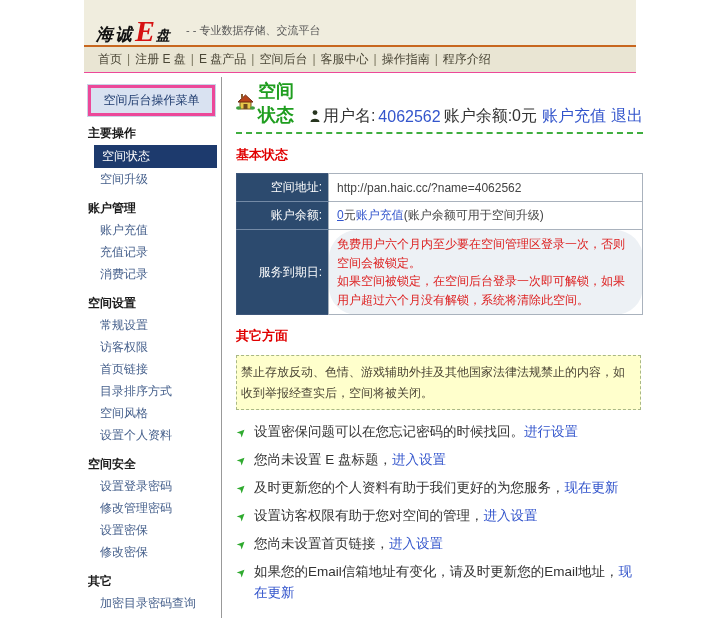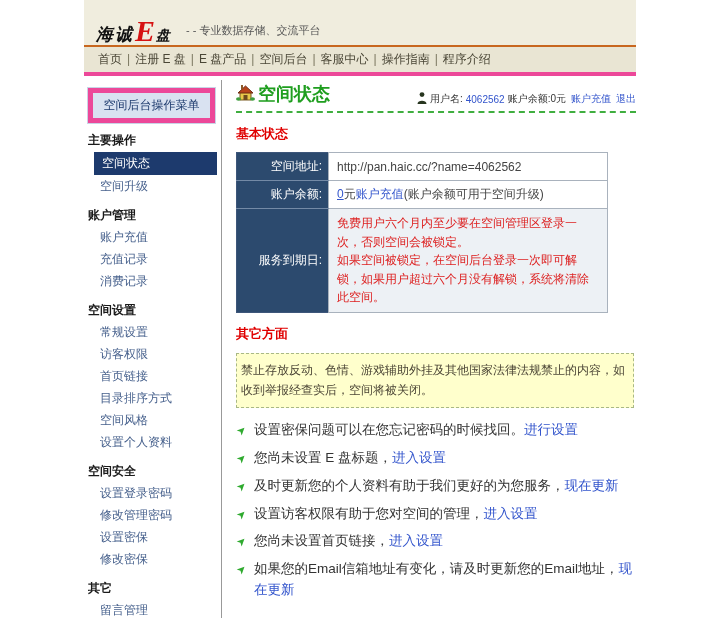--- a/index.html
+++ b/index.html
@@ -33,39 +33,39 @@
   }
   .logo-cn2 {
     font-family:"Liberation Serif", serif;
     font-style:italic; font-weight:bold;
     font-size:14px; color:#111;
   }
   .tagline { font-size:11px; color:#555; margin:18px 0 5px 16px; }
 
   .nav-band {
     background:#e9e5d3;
-    border-bottom:4px solid #ec4899;
+    border-bottom:1px solid #ec4899;
     padding:4px 16px 4px 12px;
     font-size:12px; color:#4a4636;
   }
   .nav-link { cursor:pointer; padding:0 2px; }
   .nav-sep { color:#7a765f; padding:0 3px; }
 
   
   .page-body { display:flex; align-items:stretch; padding-top:4px; min-height:488px; }
 
   
   .sidebar {
     width:138px; flex:0 0 138px;
     border-right:1px solid #999;
     font-size:12px; padding:6px 4px 20px 2px;
   }
   .side-title {
     background:#d9e2f1;
-    border:5px solid #ec4899;
+    border:3px solid #ec4899;
     outline:1px solid #c9d4e6;
     color:#1d3a6d;
     text-align:center;
     padding:4px 0;
     margin:2px 2px 8px 2px;
     cursor:default;
   }
   .side-heading { font-weight:bold; color:#1a1a1a; margin:9px 0 3px 2px; }
   .side-item {
     color:#46608c; padding:2px 0 3px 14px; cursor:pointer;
@@ -79,41 +79,41 @@
   .main { flex:1; padding:2px 0 0 14px; }
 
   .title-row {
     display:flex; justify-content:space-between; align-items:flex-end;
     border-bottom:2px dashed #3fae3f; padding-bottom:5px;
   }
   .page-title { display:flex; align-items:center; }
   .page-title .home-ic { margin-right:3px; }
   .page-title-text { font-size:18px; font-weight:bold; color:#1f9e1f; }
 
-  .userbar { font-size:10px; color:#333; display:flex; align-items:center; white-space:nowrap; }
+  .userbar { font-size:16px; color:#333; display:flex; align-items:center; white-space:nowrap; }
   .userbar .person-ic { margin-right:3px; }
   .ub-val { color:#3355cc; margin:0 3px; }
   .ub-link { color:#3355cc; cursor:pointer; margin-left:5px; }
 
   .red-heading { color:#e00000; font-size:13px; font-weight:bold; margin:12px 0 9px 0; }
 
   
-  .status-table { border-collapse:collapse; width:372px; border:1px solid #3d567a; }
+  .status-table { border-collapse:collapse; width:407px; border:1px solid #3d567a; }
   .status-table td { font-size:12px; vertical-align:middle; }
   .status-table td.lbl {
     background:#2c4a6e; color:#ffffff; text-align:right;
     width:92px; padding:5px 6px; border-bottom:1px solid #748aa6;
     white-space:nowrap;
   }
   .status-table tr:last-child td.lbl { border-bottom:none; }
   .status-table td.val {
     background:#ffffff; color:#444; padding:5px 8px;
     border:1px solid #a9b2bd;
   }
-  .status-table tr.svc td.val { background:#edf1f5; color:#dd2020; line-height:1.55; }
+  .status-table tr.svc td.val { background:#edf1f5; color:#dd2020; line-height:1.55;border-radius:28px; }
   .tbl-link { color:#3355cc; cursor:pointer; }
   .tbl-underline { text-decoration:underline; }
 
   
   .notice-box {
     background:#ffffcc;
     border:1px dashed #a9b885;
     padding:6px 4px;
     font-size:12px; color:#4c4636;
     line-height:1.7;
@@ -168,20 +168,21 @@
           <div class="side-item">首页链接</div>
           <div class="side-item">目录排序方式</div>
           <div class="side-item">空间风格</div>
           <div class="side-item">设置个人资料</div>
           <div class="side-heading">空间安全</div>
           <div class="side-item">设置登录密码</div>
           <div class="side-item">修改管理密码</div>
           <div class="side-item">设置密保</div>
           <div class="side-item">修改密保</div>
           <div class="side-heading">其它</div>
+          <div class="side-item">加密目录密码查询</div>
           <div class="side-item">留言管理</div>
         </div>
     </div>
 
     <div class="main">
 
       <div class="title-row">
         <div class="page-title">
           <span class="home-ic">
             <svg width="19" height="17" viewBox="0 0 19 17">

